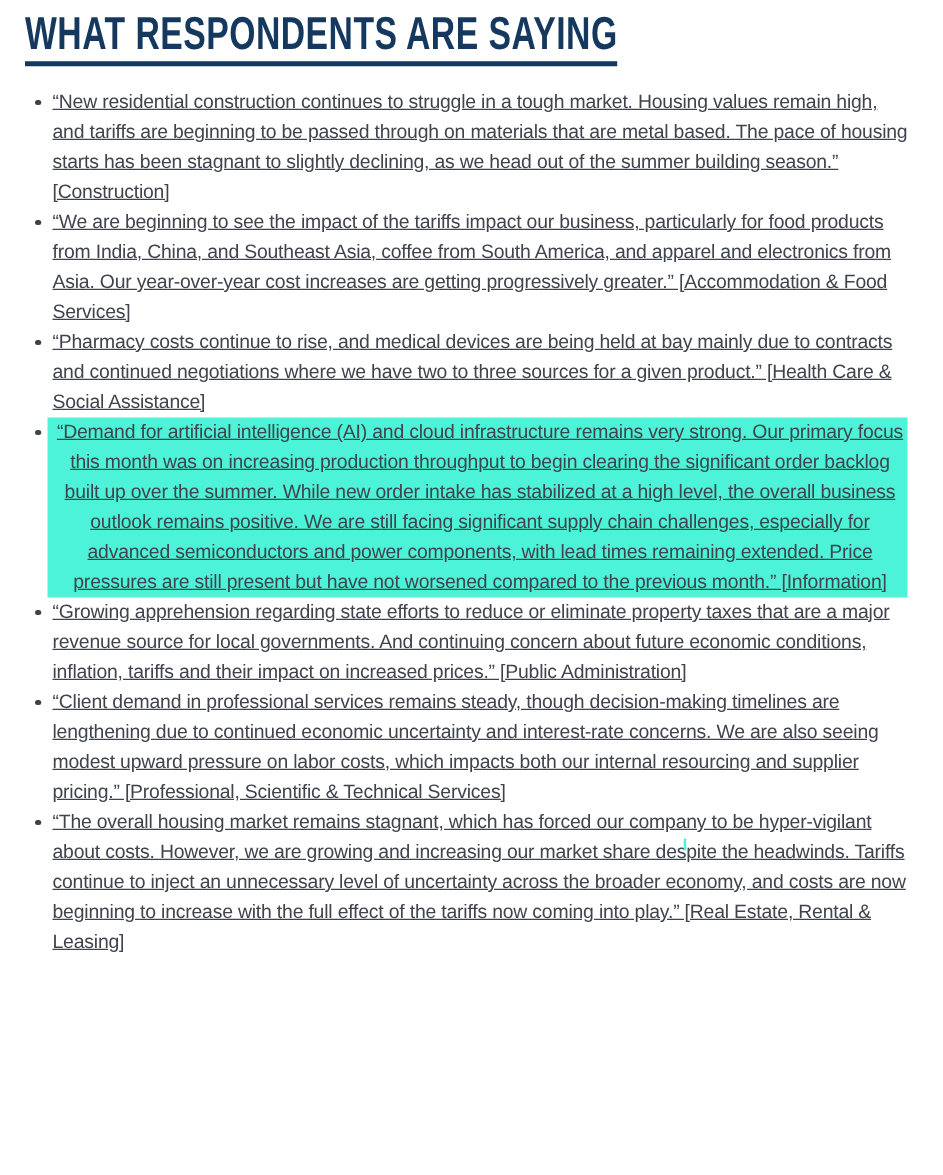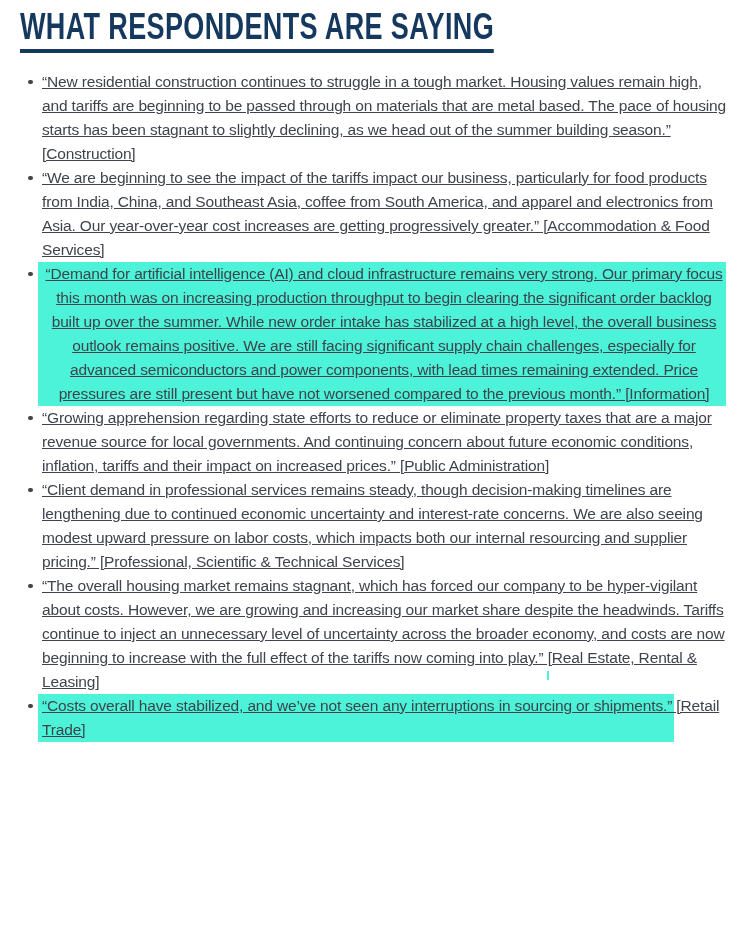--- a/index.html
+++ b/index.html
@@ -82,21 +82,21 @@
 </style>
 </head>
 <body>
 
 <div class="page">
   <h1 class="title">WHAT RESPONDENTS ARE SAYING</h1>
 
   <ul class="quotes">
       <li>“New residential construction continues to struggle in a tough market. Housing values remain high, and tariffs are beginning to be passed through on materials that are metal based. The pace of housing starts has been stagnant to slightly declining, as we head out of the summer building season.” [Construction]</li>
       <li>“We are beginning to see the impact of the tariffs impact our business, particularly for food products from India, China, and Southeast Asia, coffee from South America, and apparel and electronics from Asia. Our year-over-year cost increases are getting progressively greater.” [Accommodation &amp; Food Services]</li>
+      <li>“Pharmacy costs continue to rise, and medical devices are being held at bay mainly due to contracts and continued negotiations where we have two to three sources for a given product.” [Health Care &amp; Social Assistance]</li>
       <li class="hl-full">“Demand for artificial intelligence (AI) and cloud infrastructure remains very strong. Our primary focus this month was on increasing production throughput to begin clearing the significant order backlog built up over the summer. While new order intake has stabilized at a high level, the overall business outlook remains positive. We are still facing significant supply chain challenges, especially for advanced semiconductors and power components, with lead times remaining extended. Price pressures are still present but have not worsened compared to the previous month.” [Information]</li>
       <li>“Growing apprehension regarding state efforts to reduce or eliminate property taxes that are a major revenue source for local governments. And continuing concern about future economic conditions, inflation, tariffs and their impact on increased prices.” [Public Administration]</li>
       <li>“Client demand in professional services remains steady, though decision-making timelines are lengthening due to continued economic uncertainty and interest-rate concerns. We are also seeing modest upward pressure on labor costs, which impacts both our internal resourcing and supplier pricing.” [Professional, Scientific &amp; Technical Services]</li>
       <li>“The overall housing market remains stagnant, which has forced our company to be hyper-vigilant about costs. However, we are growing and increasing our market share despite the headwinds. Tariffs continue to inject an unnecessary level of uncertainty across the broader economy, and costs are now beginning to increase with the full effect of the tariffs now coming into play.” [Real Estate, Rental &amp; Leasing]</li>
-      <li class="hl-partial">“Costs overall have stabilized, and we’ve not seen any interruptions in sourcing or shipments.” [Retail Trade]</li>
     </ul>
 </div>
 
 <div class="stray-mark"></div>
 
 </body></html>

